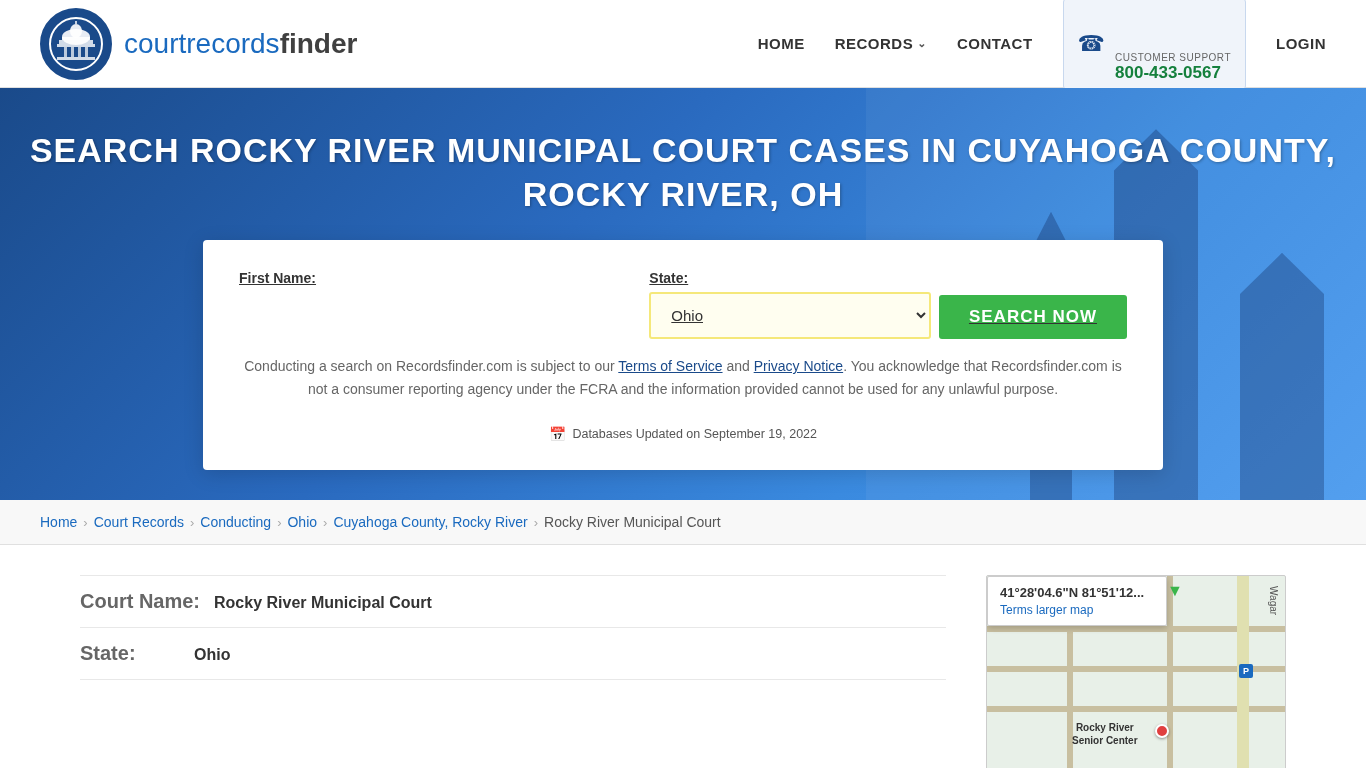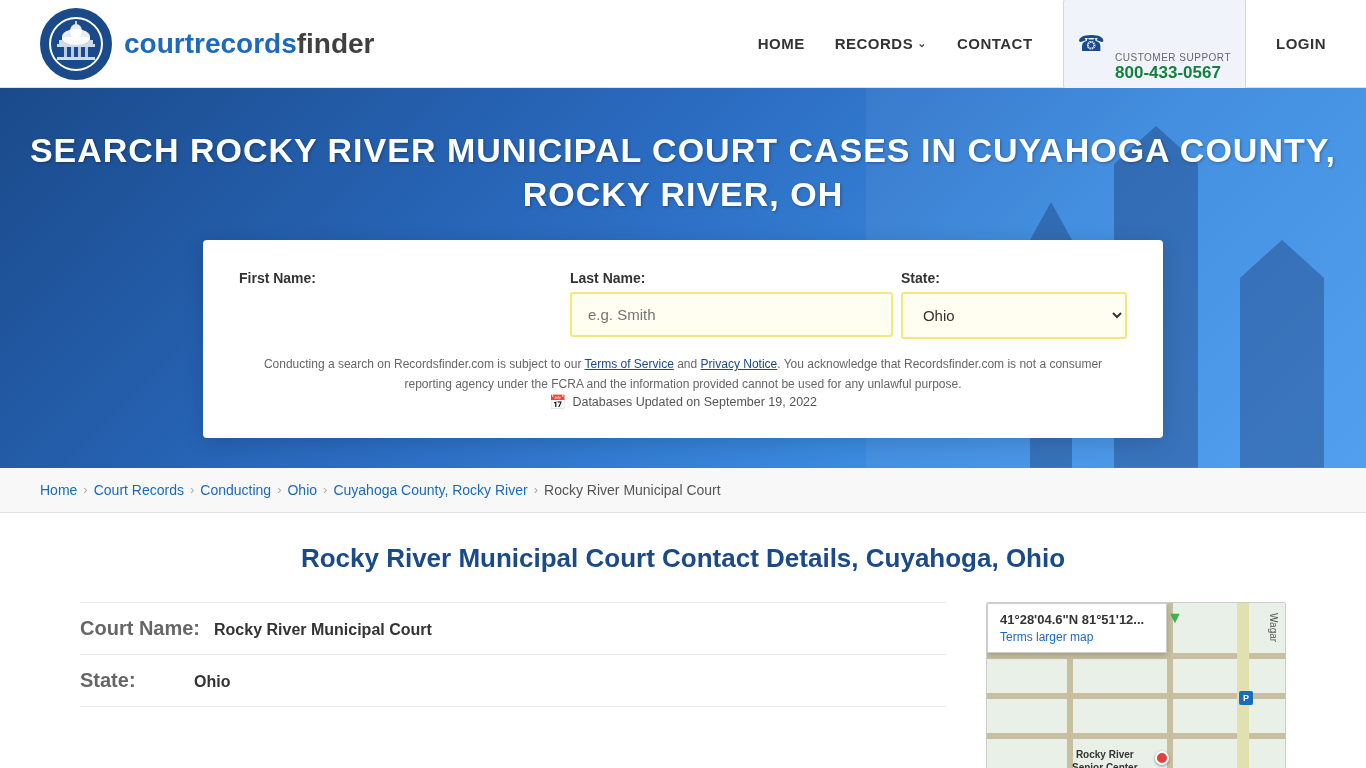--- a/index.html
+++ b/index.html
@@ -146,20 +146,21 @@
       max-width: 960px;
       margin: 0 auto;
       position: relative;
       z-index: 2;
       box-shadow: 0 4px 20px rgba(0,0,0,0.15);
     }
     .search-fields {
       display: flex;
       gap: 8px;
       margin-bottom: 16px;
+      text-decoration: underline;
     }
     .field-group {
       display: flex;
       flex-direction: column;
       flex: 1;
     }
     .field-group.state-group {
       flex: 0.7;
     }
     .field-label {
@@ -197,25 +198,25 @@
       font-size: 17px;
       font-weight: 800;
       letter-spacing: 1px;
       padding: 12px 30px;
       cursor: pointer;
       align-self: flex-end;
       white-space: nowrap;
       text-transform: uppercase;
     }
     .disclaimer-text {
-      font-size: 12px;
+      font-size: 14px;
       color: #666;
       text-align: center;
       line-height: 1.6;
-      margin-bottom: 0;
+      margin-bottom: 26px;
     }
     .disclaimer-text a {
       color: #1a4a8a;
     }
     .db-updated {
       display: flex;
       align-items: center;
       justify-content: center;
       gap: 6px;
       font-size: 12.5px;
@@ -409,21 +410,21 @@
         <rect x="22" y="30" width="3" height="10" fill="white" opacity="0.7"></rect>
         <rect x="29" y="30" width="3" height="10" fill="white" opacity="0.7"></rect>
         <rect x="36" y="30" width="3" height="10" fill="white" opacity="0.7"></rect>
         <rect x="8" y="40" width="38" height="3" fill="white" opacity="0.8"></rect>
 
         <ellipse cx="27" cy="14" rx="6" ry="7" fill="white" opacity="0.9"></ellipse>
         <line x1="27" y1="7" x2="27" y2="4" stroke="white" stroke-width="1.5"></line>
       </svg>
     </div>
     <span class="logo-text">
-      <em style="font-style:normal;font-weight:700;color:#1a6abf;">courtrecords</em><strong style="color:#404040;">finder</strong>
+      <em style="font-style:normal;font-weight:400;color:#1a6abf;">courtrecords</em><strong style="color:#404040;">finder</strong>
     </span>
   </a>
 
   <nav>
     <a class="nav-link" href="#">HOME</a>
     <div class="nav-link nav-records">
       <span>RECORDS</span>
       <span class="chevron">⌄</span>
     </div>
     <a class="nav-link" href="#">CONTACT</a>
@@ -439,24 +440,20 @@
 </header>
 
 <section class="hero">
   <div class="hero-bg-building"></div>
   <h1 class="hero-title">SEARCH ROCKY RIVER MUNICIPAL COURT CASES IN CUYAHOGA COUNTY, ROCKY RIVER, OH</h1>
 
   <div class="search-card">
     <div class="search-fields">
       <div class="field-group">
         <label class="field-label">First Name:</label>
-      </div>
-      <div class="field-group">
-        <label class="field-label">Last Name:</label>
-        <input class="field-input" type="text" placeholder="e.g. Smith" style="">
       </div>
       <div class="field-group state-group">
         <label class="field-label">State:</label>
         <select class="state-select">
           <option>Ohio</option>
           <option>Alabama</option>
           <option>Alaska</option>
           <option>Arizona</option>
           <option>Arkansas</option>
           <option>California</option>
@@ -499,20 +496,21 @@
           <option>Texas</option>
           <option>Utah</option>
           <option>Vermont</option>
           <option>Virginia</option>
           <option>Washington</option>
           <option>West Virginia</option>
           <option>Wisconsin</option>
           <option>Wyoming</option>
         </select>
       </div>
+      <button class="search-btn">SEARCH NOW</button>
     </div>
     <p class="disclaimer-text">
       <span>Conducting a search on Recordsfinder.com is subject to our </span><a href="#">Terms of Service</a><span> and </span><a href="#">Privacy Notice</a><span>. You acknowledge that Recordsfinder.com is not a consumer reporting agency under the FCRA and the information provided cannot be used for any unlawful purpose.</span>
     </p>
     <div class="db-updated">
       <span class="db-icon">📅</span>
       <span>Databases Updated on September 19, 2022</span>
     </div>
   </div>
 </section>
@@ -527,21 +525,20 @@
     <span class="breadcrumb-sep">›</span>
     <a class="breadcrumb-link" href="#">Ohio</a>
     <span class="breadcrumb-sep">›</span>
     <a class="breadcrumb-link" href="#">Cuyahoga County, Rocky River</a>
     <span class="breadcrumb-sep">›</span>
     <span class="breadcrumb-current">Rocky River Municipal Court</span>
   </nav>
 </div>
 
 <main class="content">
-  <h2 class="section-title">Rocky River Municipal Court Contact Details, Cuyahoga, Ohio</h2>
 
   <div class="details-map-row">
     <div class="details-table">
       <div class="detail-row">
         <span class="detail-label">Court Name:</span>
         <span class="detail-value">Rocky River Municipal Court</span>
       </div>
       <div class="detail-row">
         <span class="detail-label">State:</span>
         <span class="detail-value">Ohio</span>

